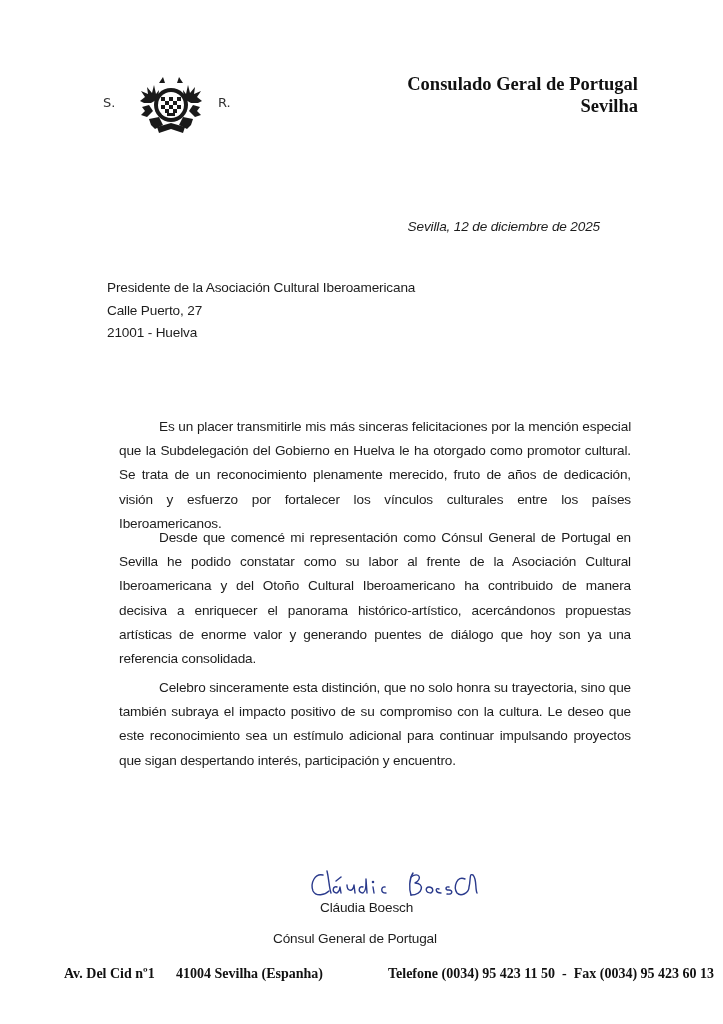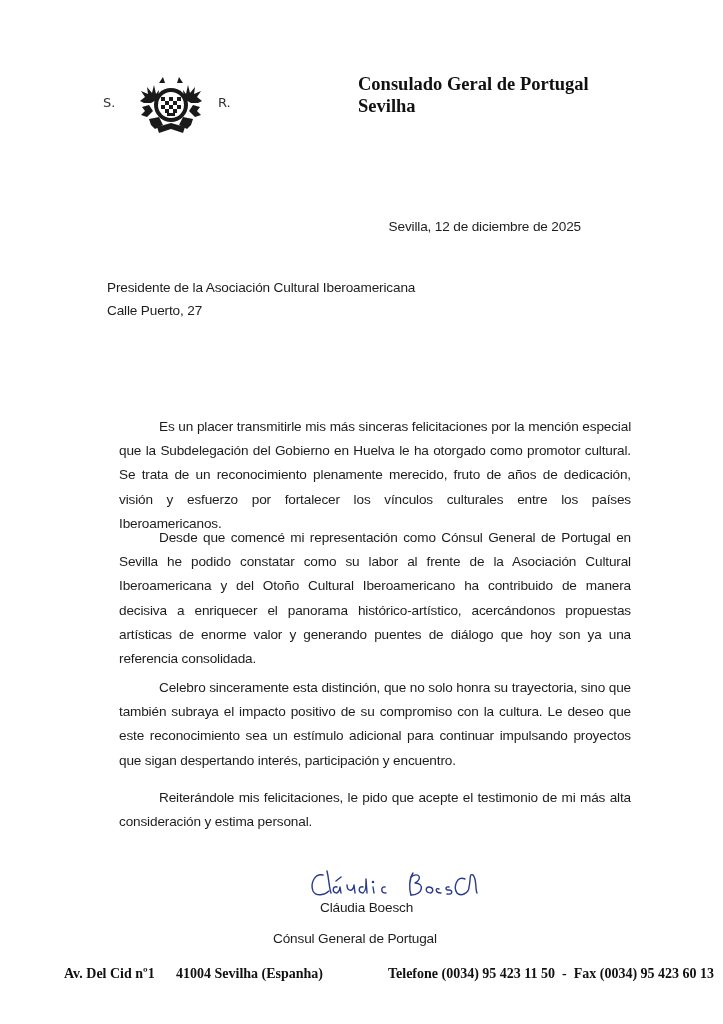--- a/index.html
+++ b/index.html
@@ -4,26 +4,26 @@
   <style>
     html, body { margin: 0; padding: 0; background: #ffffff; }
     body { width: 723px; height: 1024px; position: relative; overflow: hidden; color: #1a1a1a; }
     .page { position: absolute; left: 0; top: 0; width: 723px; height: 1024px; background: #ffffff; }
 
     .sr { position: absolute; top: 95px; font-family: "DejaVu Sans", sans-serif; font-size: 13px; color: #333; }
     .sr-s { left: 103px; }
     .sr-r { left: 218px; }
     .emblem { position: absolute; left: 139px; top: 77px; width: 64px; height: 58px; }
 
-    .consulate { position: absolute; left: 358px; top: 73px; width: 280px; text-align: left;
+    .consulate { position: absolute; left: 358px; top: 73px; width: 280px; text-align: right;
       font-family: "Liberation Serif", serif; font-weight: bold; font-size: 18.5px; line-height: 22px; color: #111; }
 
     .body-text { font-family: "Liberation Sans", sans-serif; font-size: 13.6px; color: #1d1d1d; letter-spacing: -0.15px; }
 
-    .date { position: absolute; left: 381px; top: 219px; width: 200px; text-align: right; }
+    .date { position: absolute; left: 400px; top: 219px; width: 200px; text-align: right; font-style: italic; }
 
     .recipient { position: absolute; left: 107px; top: 277px; line-height: 22.5px; }
     .recipient div { white-space: nowrap; }
 
     .para { position: absolute; left: 107px; width: 512px; line-height: 24.2px; text-align: justify; text-indent: 40px; margin: 12px; }
     .p1 { top: 403px; }
     .p2 { top: 514px; }
     .p3 { top: 664px; }
     .p4 { top: 774px; }
 
@@ -79,26 +79,26 @@
   <div class="consulate">
     <div>Consulado Geral de Portugal</div>
     <div>Sevilha</div>
   </div>
 
   <div class="date body-text">Sevilla, 12 de diciembre de 2025</div>
 
   <div class="recipient body-text">
     <div>Presidente de la Asociación Cultural Iberoamericana</div>
     <div>Calle Puerto, 27</div>
+    <div>21001 - Huelva</div>
   </div>
 
   <p class="para p1 body-text">Es un placer transmitirle mis más sinceras felicitaciones por la mención especial que la Subdelegación del Gobierno en Huelva le ha otorgado como promotor cultural. Se trata de un reconocimiento plenamente merecido, fruto de años de dedicación, visión y esfuerzo por fortalecer los vínculos culturales entre los países Iberoamericanos.</p>
   <p class="para p2 body-text">Desde que comencé mi representación como Cónsul General de Portugal en Sevilla he podido constatar como su labor al frente de la Asociación Cultural Iberoamericana y del Otoño Cultural Iberoamericano ha contribuido de manera decisiva a enriquecer el panorama histórico-artístico, acercándonos propuestas artísticas de enorme valor y generando puentes de diálogo que hoy son ya una referencia consolidada.</p>
   <p class="para p3 body-text">Celebro sinceramente esta distinción, que no solo honra su trayectoria, sino que también subraya el impacto positivo de su compromiso con la cultura. Le deseo que este reconocimiento sea un estímulo adicional para continuar impulsando proyectos que sigan despertando interés, participación y encuentro.</p>
-  <p class="para p4 body-text">Reiterándole mis felicitaciones, le pido que acepte el testimonio de mi más alta consideración y estima personal.</p>
 
   <div class="sig-name body-text">Cláudia Boesch</div>
   <svg class="signature" viewBox="0 0 180 36">
     <g fill="none" stroke="#2a3a8c" stroke-width="1.4" stroke-linecap="round" stroke-linejoin="round">
       <path d="M16 10 C8 8 3 18 6 26 C9 32 18 30 22 26"></path>
       <path d="M20 6 C22 14 22 22 24 28"></path>
       <path d="M30 22 C26 20 24 28 30 28 C33 26 33 22 33 22 L34 28"></path>
       <path d="M29 16 L34 12"></path>
       <path d="M40 20 C40 26 46 28 47 20 L48 28"></path>
       <path d="M56 22 C52 20 50 28 56 28 C59 26 59 22 59 14 L60 28"></path>

